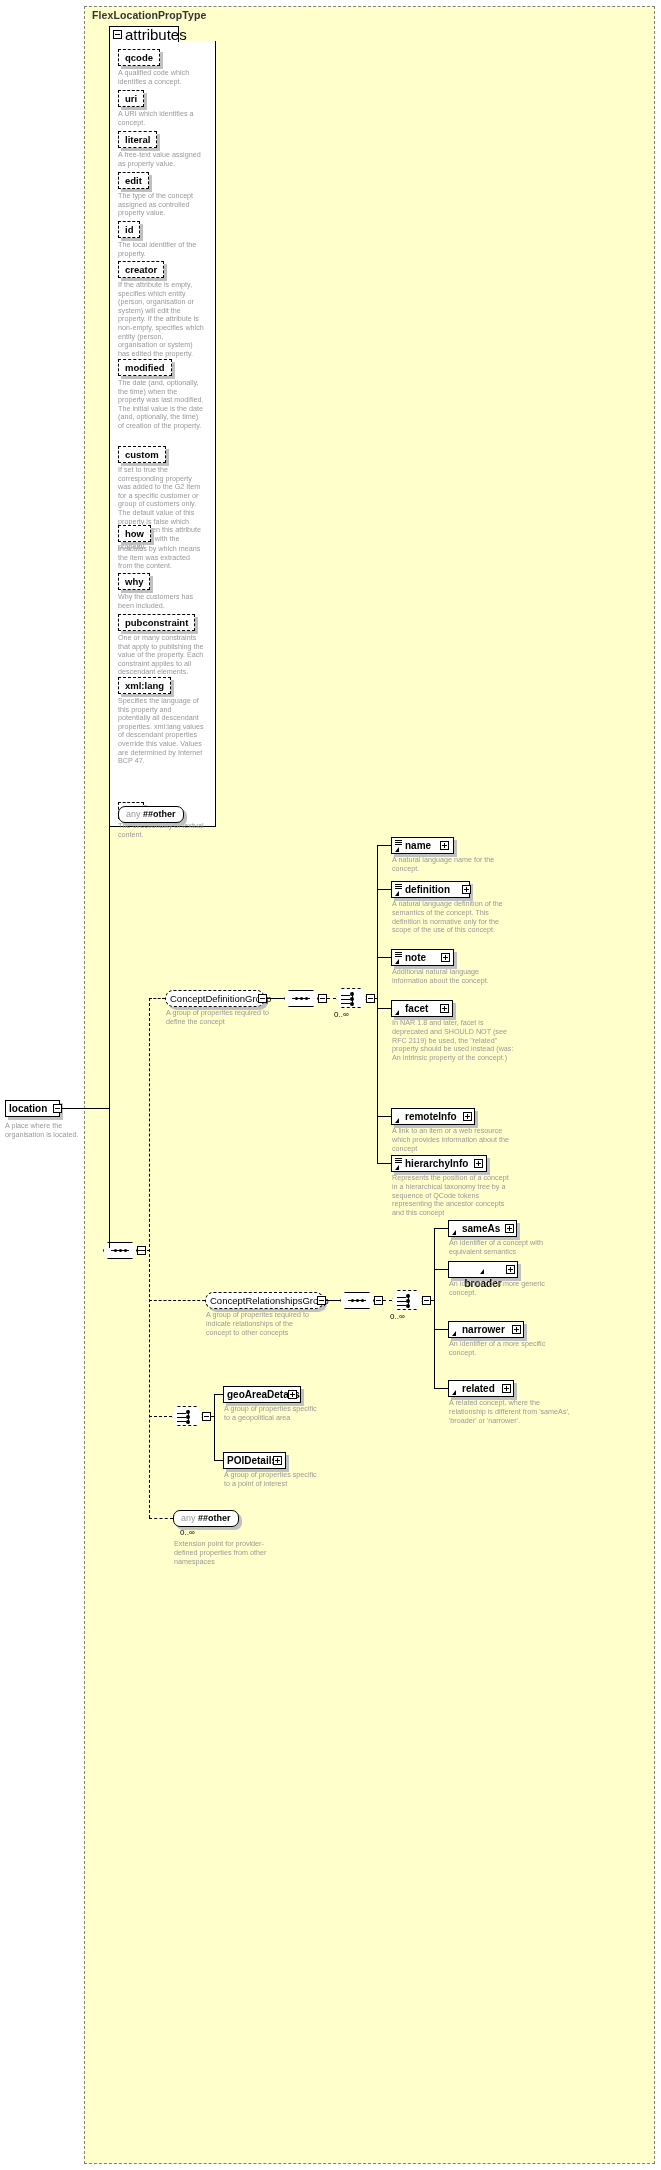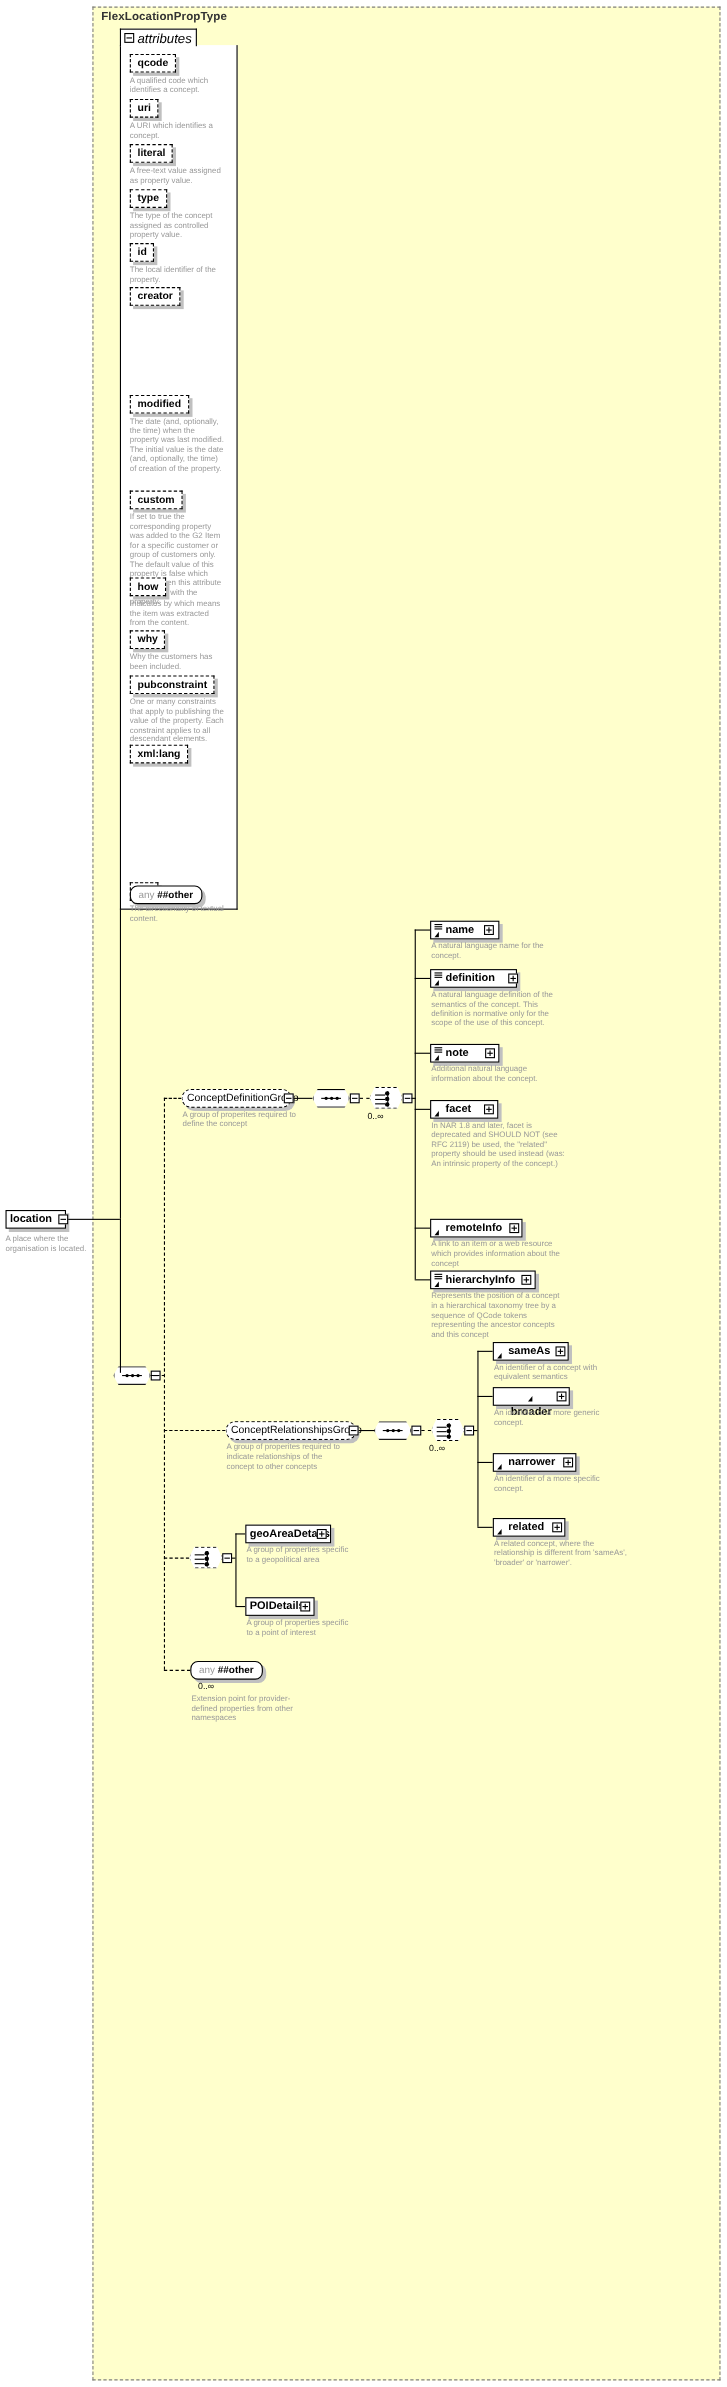--- a/index.html
+++ b/index.html
@@ -25,21 +25,21 @@
   
   #attr-panel {
     position:absolute; left:109px; top:41px; width:107px; height:786px;
     background:#ffffff; border:1px solid #000000; border-top:none;
   }
   #attr-tab {
     position:absolute; left:109px; top:26px; width:70px; height:16px;
     background:#ffffff; border:1px solid #000000; border-bottom:none;
     display:flex; align-items:center; gap:3px; padding-left:3px;
   }
-  #attr-tab .lbl { font-size:12px; font-style:italic; color:#000; }
+  #attr-tab .lbl { font-size:15px; color:#000; }
   .minus-box, .plus-box {
     width:9px; height:9px; border:1px solid #000; background:#fff;
     position:relative; flex:0 0 auto; display:inline-block;
   }
   .minus-box::before, .plus-box::before {
     content:""; position:absolute; left:1px; top:3px; width:5px; height:1px; background:#000;
   }
 
   
   .attr { position:absolute; left:118px; }
@@ -169,31 +169,32 @@
   <span class="attr-name">uri</span>
   <div class="attr-doc">A URI which identifies a concept.</div>
 </div>
 
 <div class="attr" style="top:129px">
   <span class="attr-name">literal</span>
   <div class="attr-doc">A free-text value assigned as property value.</div>
 </div>
 
 <div class="attr" style="top:170px">
-  <span class="attr-name">type</span>
+  <span class="attr-name">edit</span>
   <div class="attr-doc">The type of the concept assigned as controlled property value.</div>
 </div>
 
 <div class="attr" style="top:219px">
   <span class="attr-name">id</span>
   <div class="attr-doc">The local identifier of the property.</div>
 </div>
 
 <div class="attr" style="top:259px">
   <span class="attr-name">creator</span>
+  <div class="attr-doc">If the attribute is empty, specifies which entity (person, organisation or system) will edit the property. If the attribute is non-empty, specifies which entity (person, organisation or system) has edited the property.</div>
 </div>
 
 <div class="attr" style="top:357px">
   <span class="attr-name">modified</span>
   <div class="attr-doc">The date (and, optionally, the time) when the property was last modified. The initial value is the date (and, optionally, the time) of creation of the property.</div>
 </div>
 
 <div class="attr" style="top:444px">
   <span class="attr-name">custom</span>
   <div class="attr-doc">If set to true the corresponding property was added to the G2 Item for a specific customer or group of customers only. The default value of this property is false which applies when this attribute is not used with the property.</div>
@@ -209,20 +210,21 @@
   <div class="attr-doc">Why the customers has been included.</div>
 </div>
 
 <div class="attr" style="top:612px">
   <span class="attr-name">pubconstraint</span>
   <div class="attr-doc">One or many constraints that apply to publishing the value of the property. Each constraint applies to all descendant elements.</div>
 </div>
 
 <div class="attr" style="top:675px">
   <span class="attr-name">xml:lang</span>
+  <div class="attr-doc">Specifies the language of this property and potentially all descendant properties. xml:lang values of descendant properties override this value. Values are determined by Internet BCP 47.</div>
 </div>
 
 <div class="attr" style="top:800px">
   <span class="attr-name">dir</span>
   <div class="attr-doc">The directionality of textual content.</div>
 </div>
 
 <div class="attr" style="top:803px">
   <span class="any-badge">
     <span class="ns">any</span>

